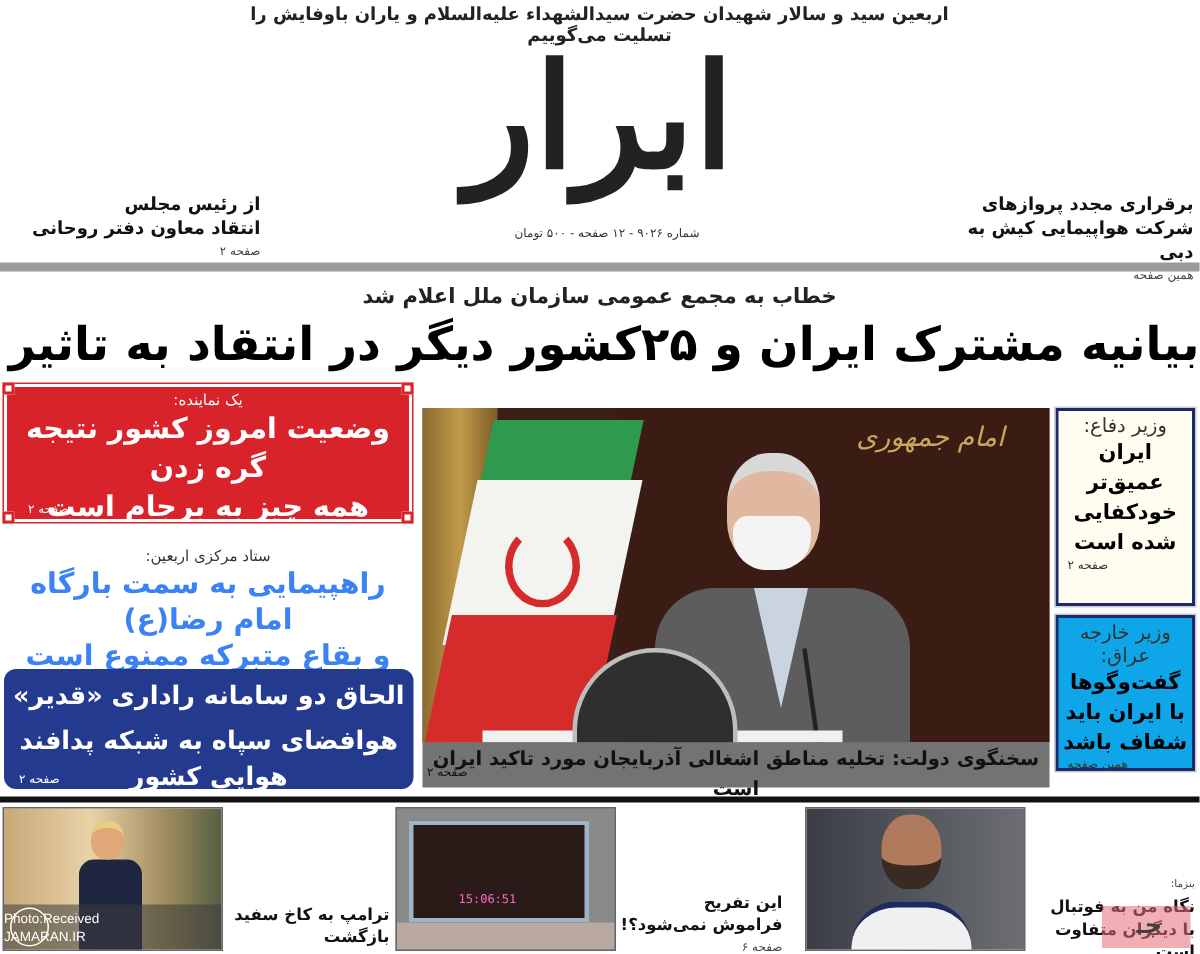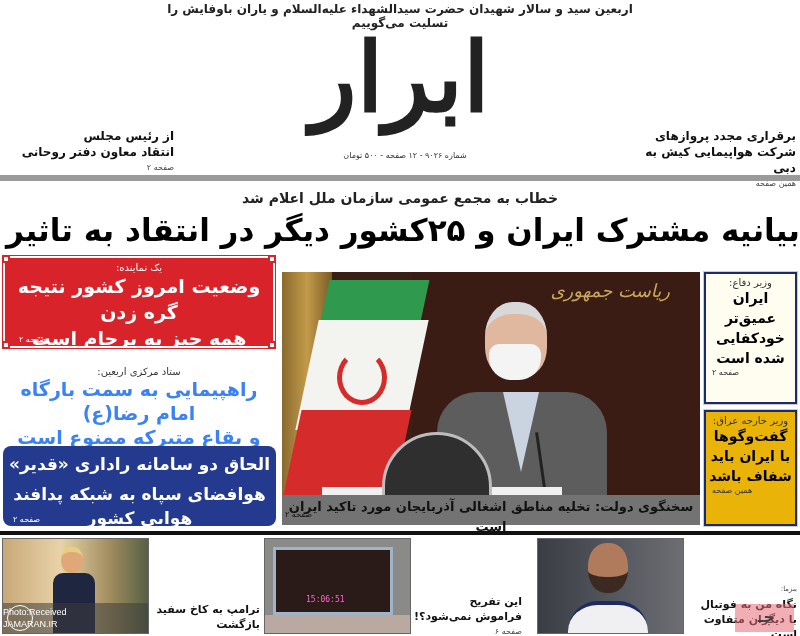--- a/index.html
+++ b/index.html
@@ -64,22 +64,22 @@
   .podium { position: absolute; left: 100px; top: 160px; width: 110px; height: 70px; background: #2f2f2f; border-radius: 55px 55px 0 0; border: 3px solid #bdbdbd; }
   .podium-base { position: absolute; left: 40px; bottom: 0; width: 240px; height: 8px; background: #f0f0f0; }
   .mic { position: absolute; left: 258px; top: 160px; width: 3px; height: 70px; background: #222; transform: rotate(-8deg); }
 
   .yellow-caption { top: 495px; left: 282px; width: 418px; height: 30px; background: #737373; text-align: center; font-size: 13px; font-weight: 900; line-height: 20px; padding-top: 2px; }
   .yellow-caption .page { position: absolute; left: 3px; bottom: 0; font-size: 8px; font-weight: normal; }
 
   
   .right-box { left: 704px; width: 93px; background: #fff; border: 2px solid #1b2a6b; text-align: center; padding: 3px 2px; outline: 1px solid #ccc; }
   .right-box.b1 { top: 272px; height: 132px; background: #fffdf0; }
-  .right-box.b2 { top: 410px; height: 116px; background: #eab308; }
-  .right-box .kick { font-size: 10px; color: #333; text-align: center; }
+  .right-box.b2 { top: 410px; height: 104px; background: #0ea5e9; }
+  .right-box .kick { font-size: 13px; color: #333; text-align: center; }
   .right-box .title { font-size: 14px; font-weight: 900; line-height: 20px; color: #000; }
   .right-box .page { font-size: 8px; color: #333; text-align: left; padding-left: 4px; }
 
   .black-rule { top: 531px; left: 0; width: 800px; height: 4px; background: #111; }
 
   
   .thumb { top: 538px; height: 96px; background: #999; overflow: hidden; border: 1px solid #666; }
   .thumb1 { left: 2px; width: 147px; background: linear-gradient(90deg,#c8a878 0%,#e8d3a8 40%,#9e8a5c 75%,#556044 100%); }
   .thumb2 { left: 264px; width: 147px; background: #8a8a88; }
   .thumb3 { left: 537px; width: 147px; background: linear-gradient(90deg,#3a3d44,#6c6e74); }
@@ -153,21 +153,21 @@
 
 <div class="abs blue-box">
   <div class="title">الحاق دو سامانه راداری «قدیر»</div>
   <div class="title">هوافضای سپاه به شبکه پدافند هوایی کشور</div>
   <div class="page">صفحه ۲</div>
 </div>
 
 <div class="abs main-photo">
   <div class="photo-curtain"></div>
   <div class="photo-wall">
-    <div class="wall-text">ریاست جمهوری</div>
+    <div class="wall-text">امام جمهوری</div>
   </div>
   <div class="flag">
     <div class="g"></div>
       <div class="w"></div>
       <div class="r"></div>
     <div class="emblem"></div>
   </div>
   <div class="person">
     <div class="suit"></div>
     <div class="shirt"></div>

